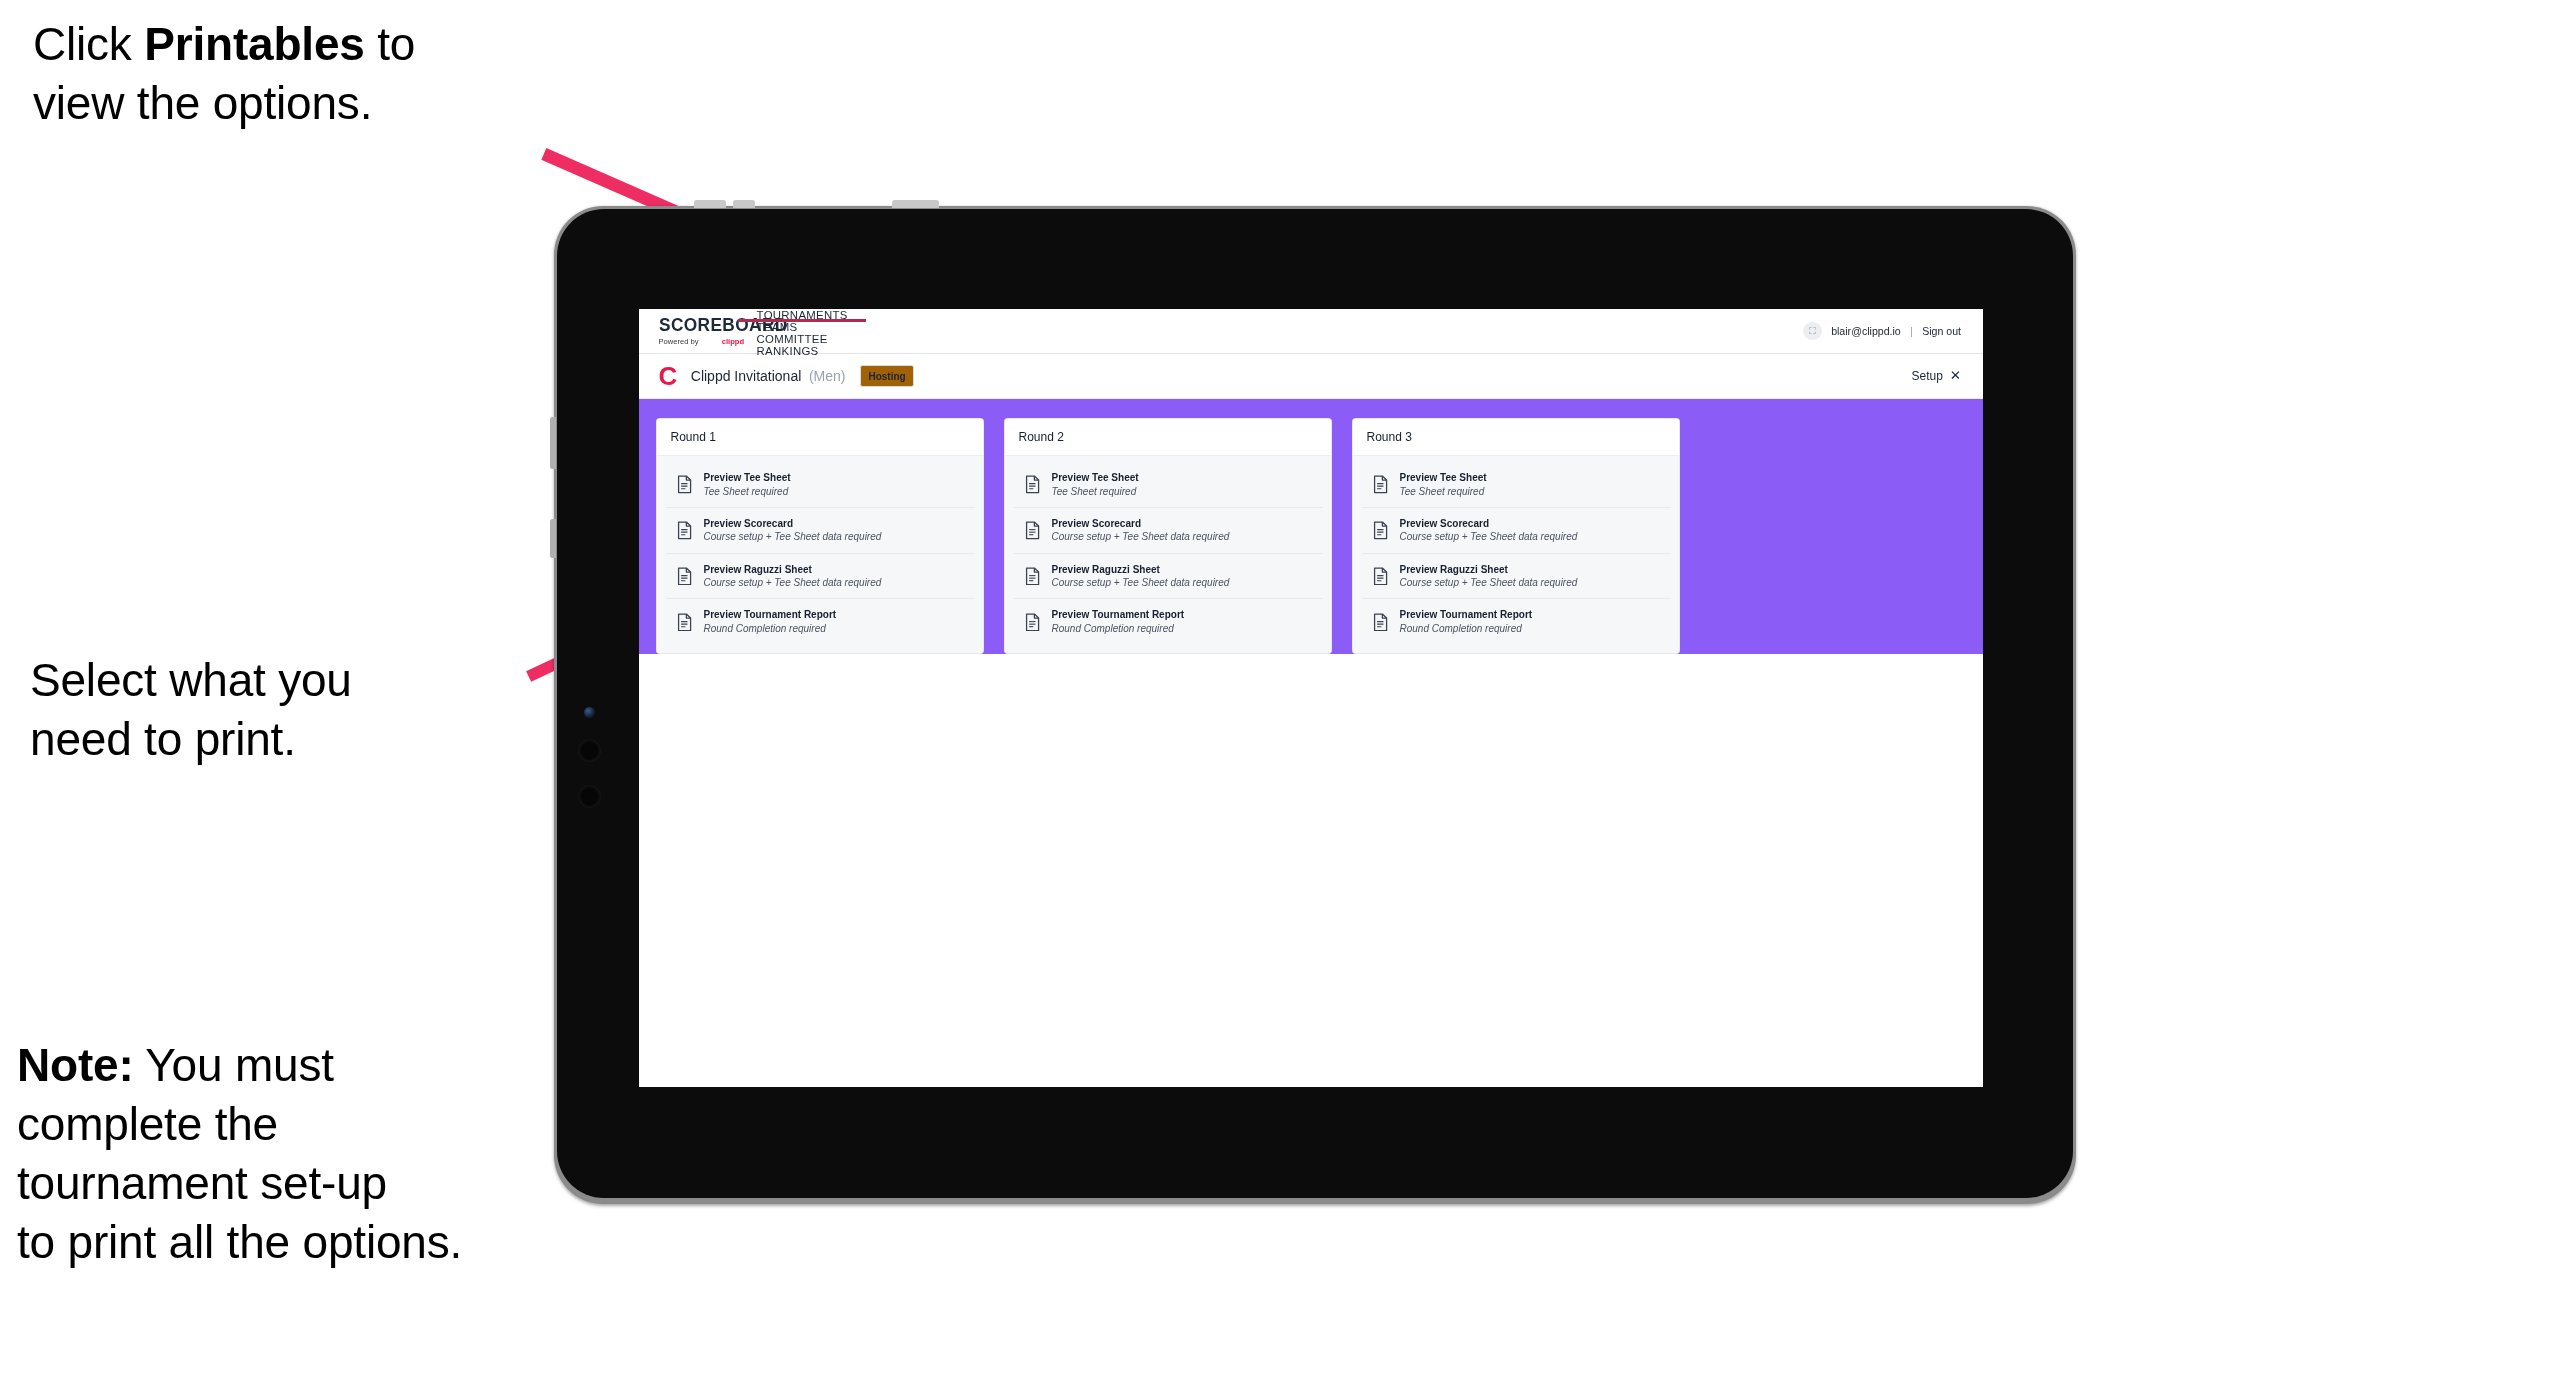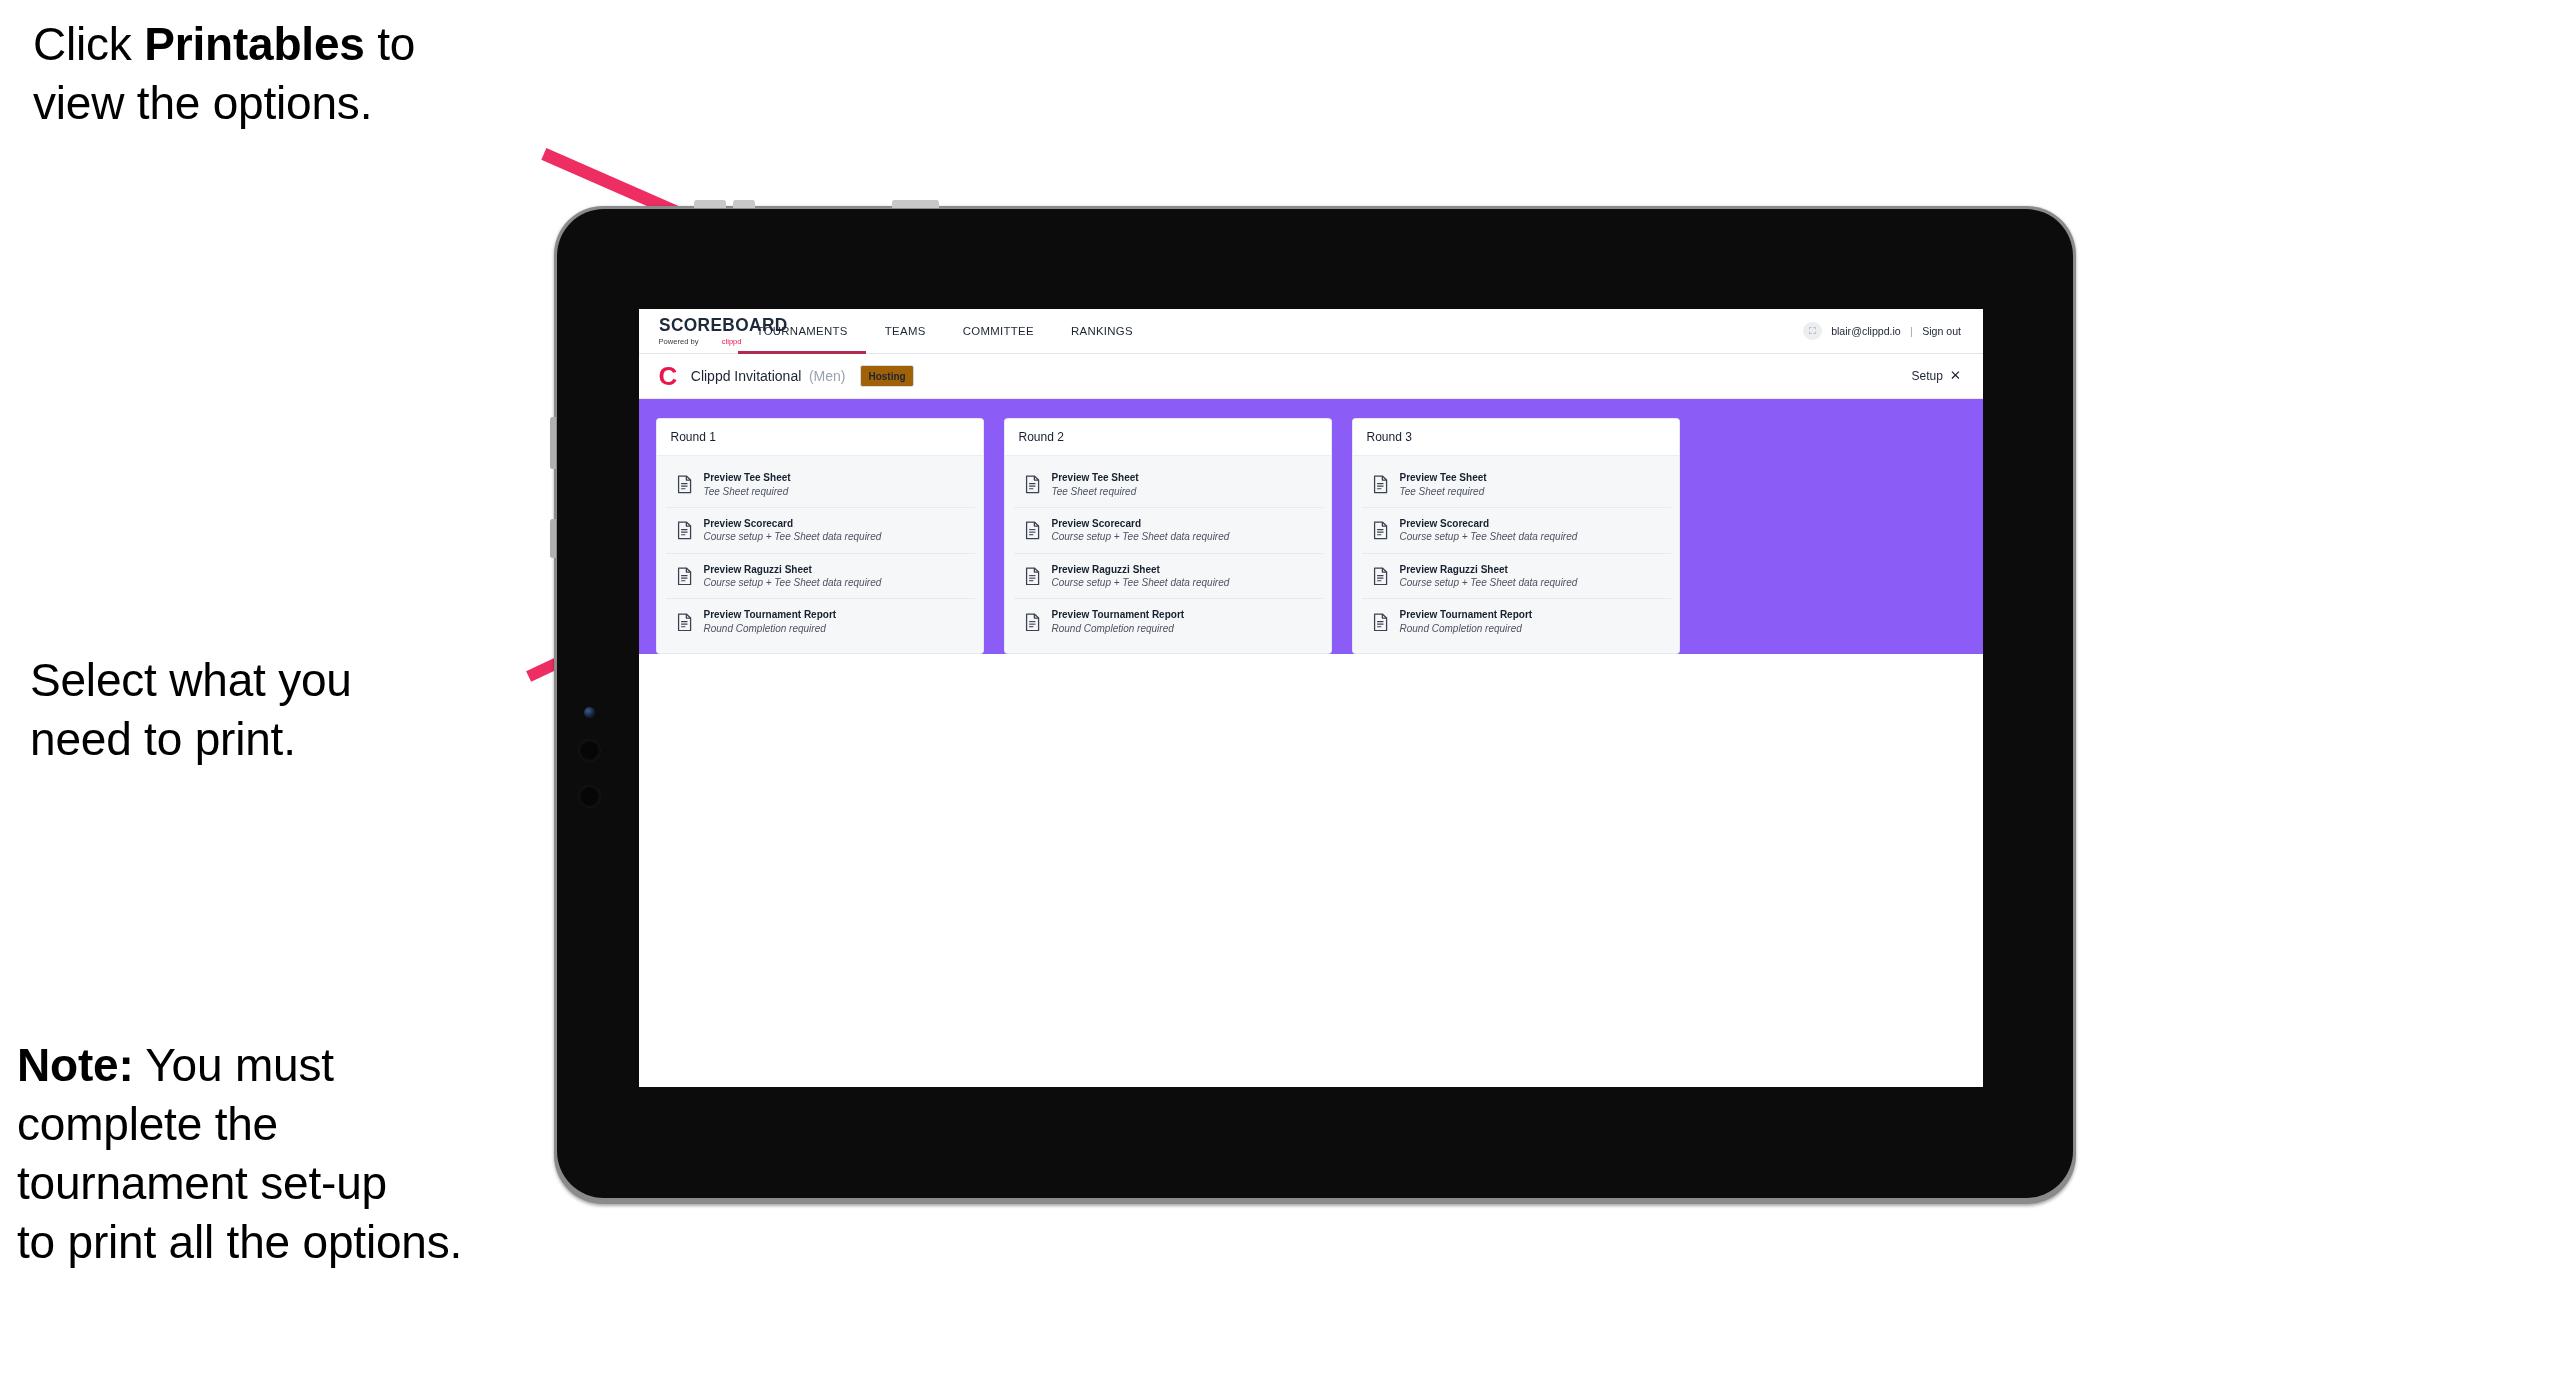--- a/index.html
+++ b/index.html
@@ -99,22 +99,22 @@
   }
   .logo-main{
     font-family:"Liberation Sans Narrow","Liberation Sans",sans-serif;
     font-weight:700;font-size:18px;letter-spacing:0.4px;
     color:#1e2a3a;line-height:1;
     transform:scaleX(.96);transform-origin:left center;
   }
   .logo-sub{
     font-size:7.6px;color:#3b3b3b;margin-top:2.5px;white-space:nowrap;
   }
-  .logo-sub .brand{color:#e8174c;font-weight:400;padding-left:21px;}
-  .topnav{display:flex;align-items:stretch;}
+  .logo-sub .brand{color:#e8174c;font-weight:700;padding-left:21px;}
+  .topnav{display:flex;align-items:stretch;flex-direction:column;}
   .topnav-item{
     display:flex;align-items:center;
     padding:0 18.6px;
     font-size:11.4px;color:#1c2533;
     letter-spacing:0.3px;
     position:relative;cursor:pointer;
   }
   .topnav-item.active::after{
     content:"";position:absolute;left:0;right:0;bottom:-0.8px;height:2.5px;
     background:#b4294f;

